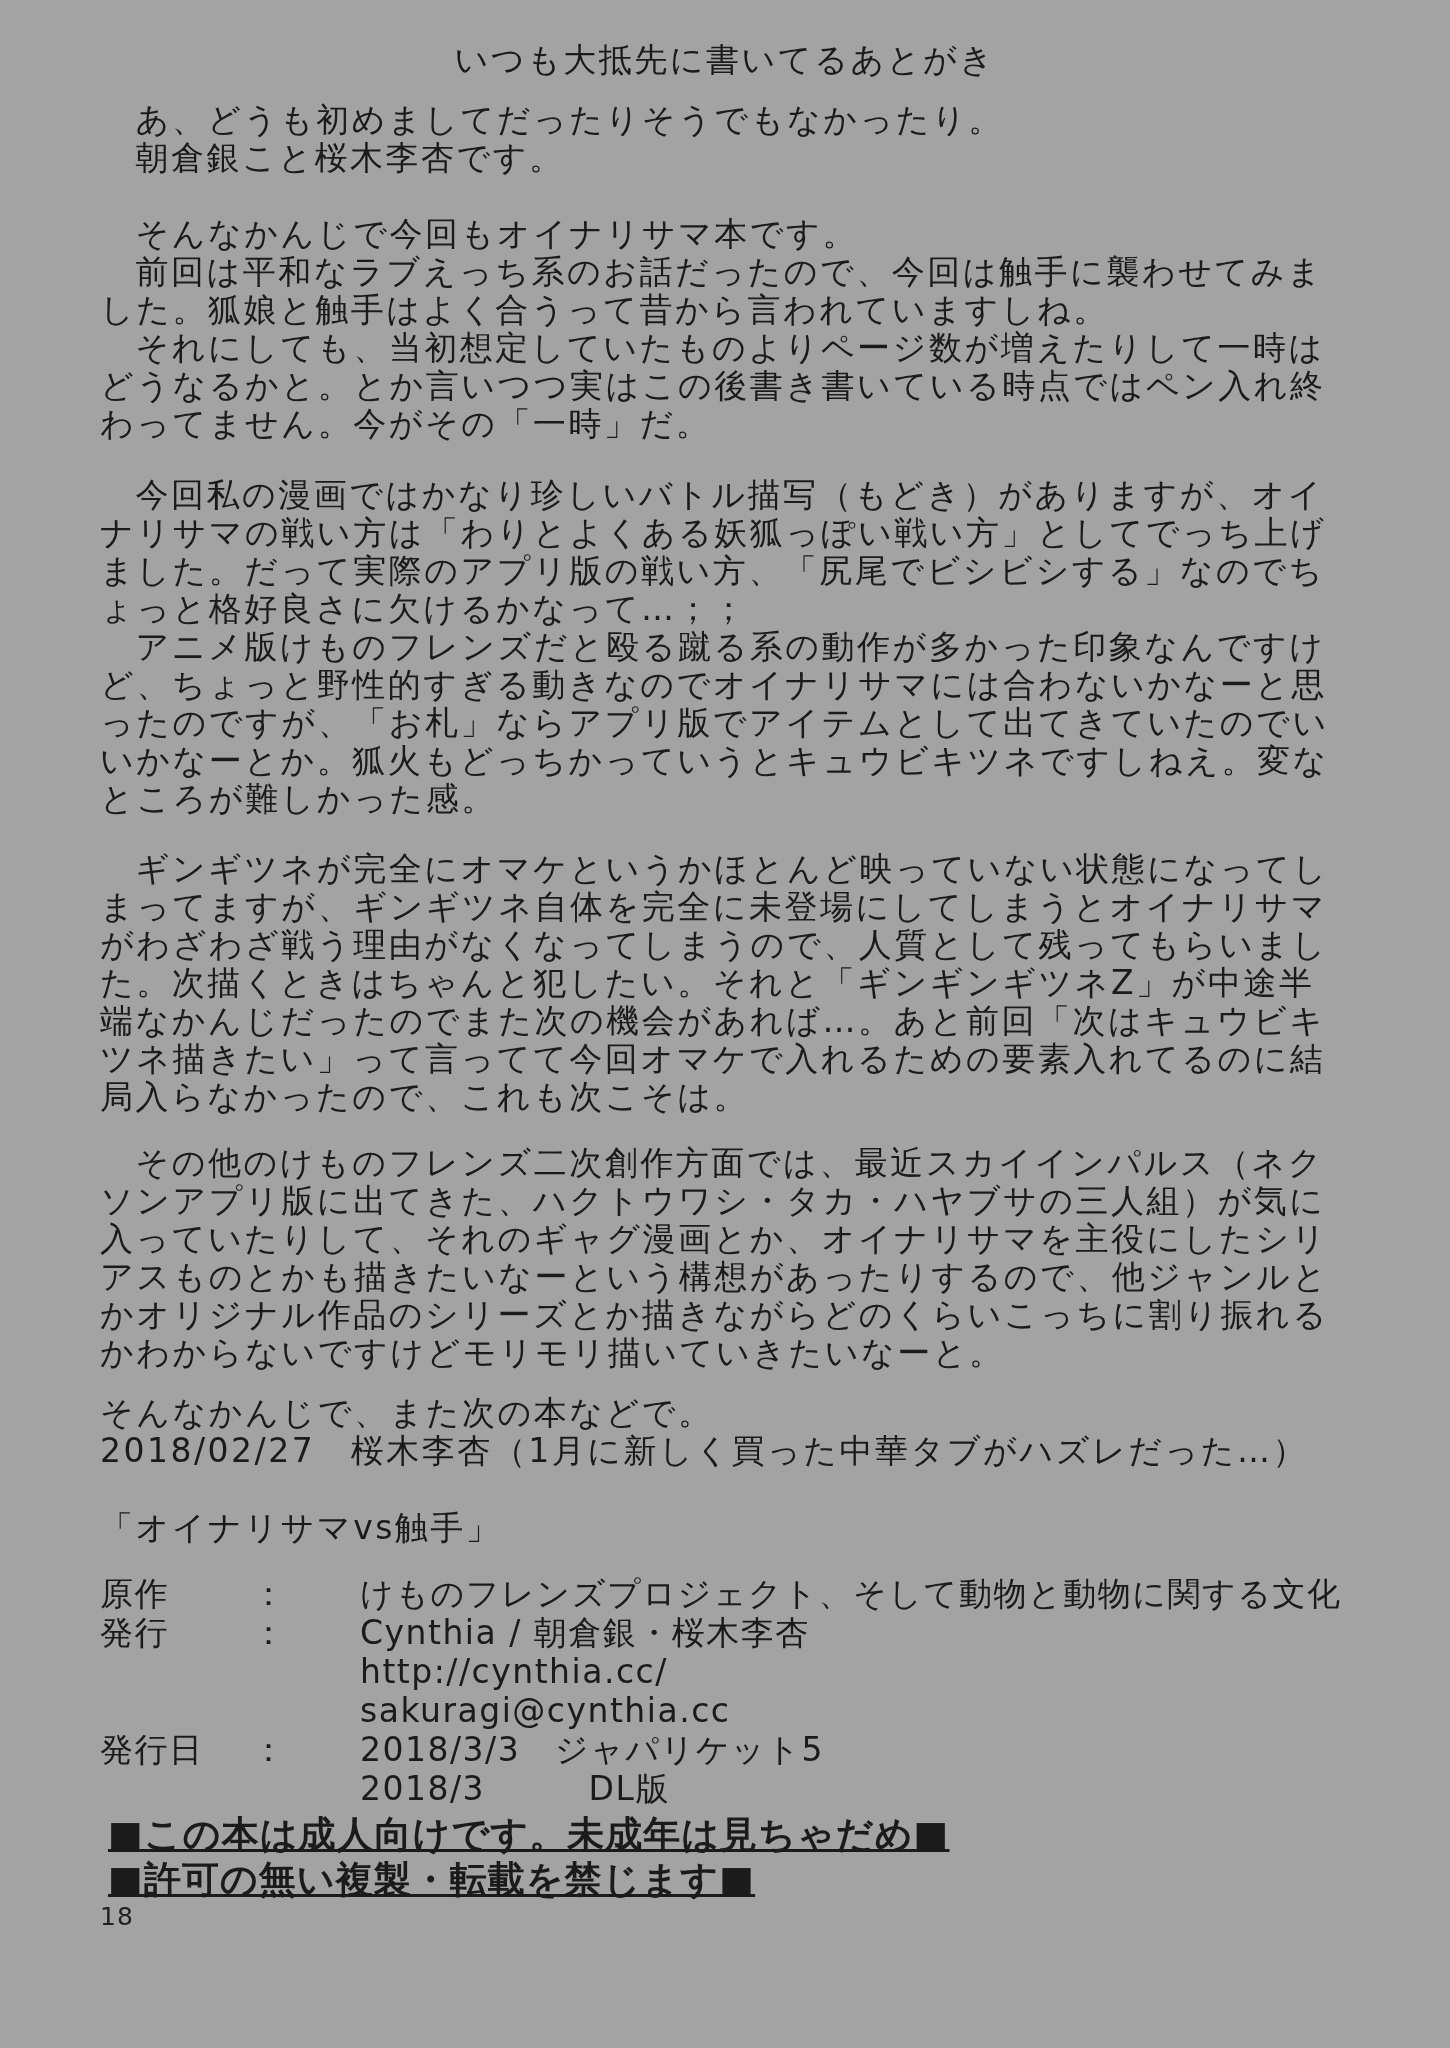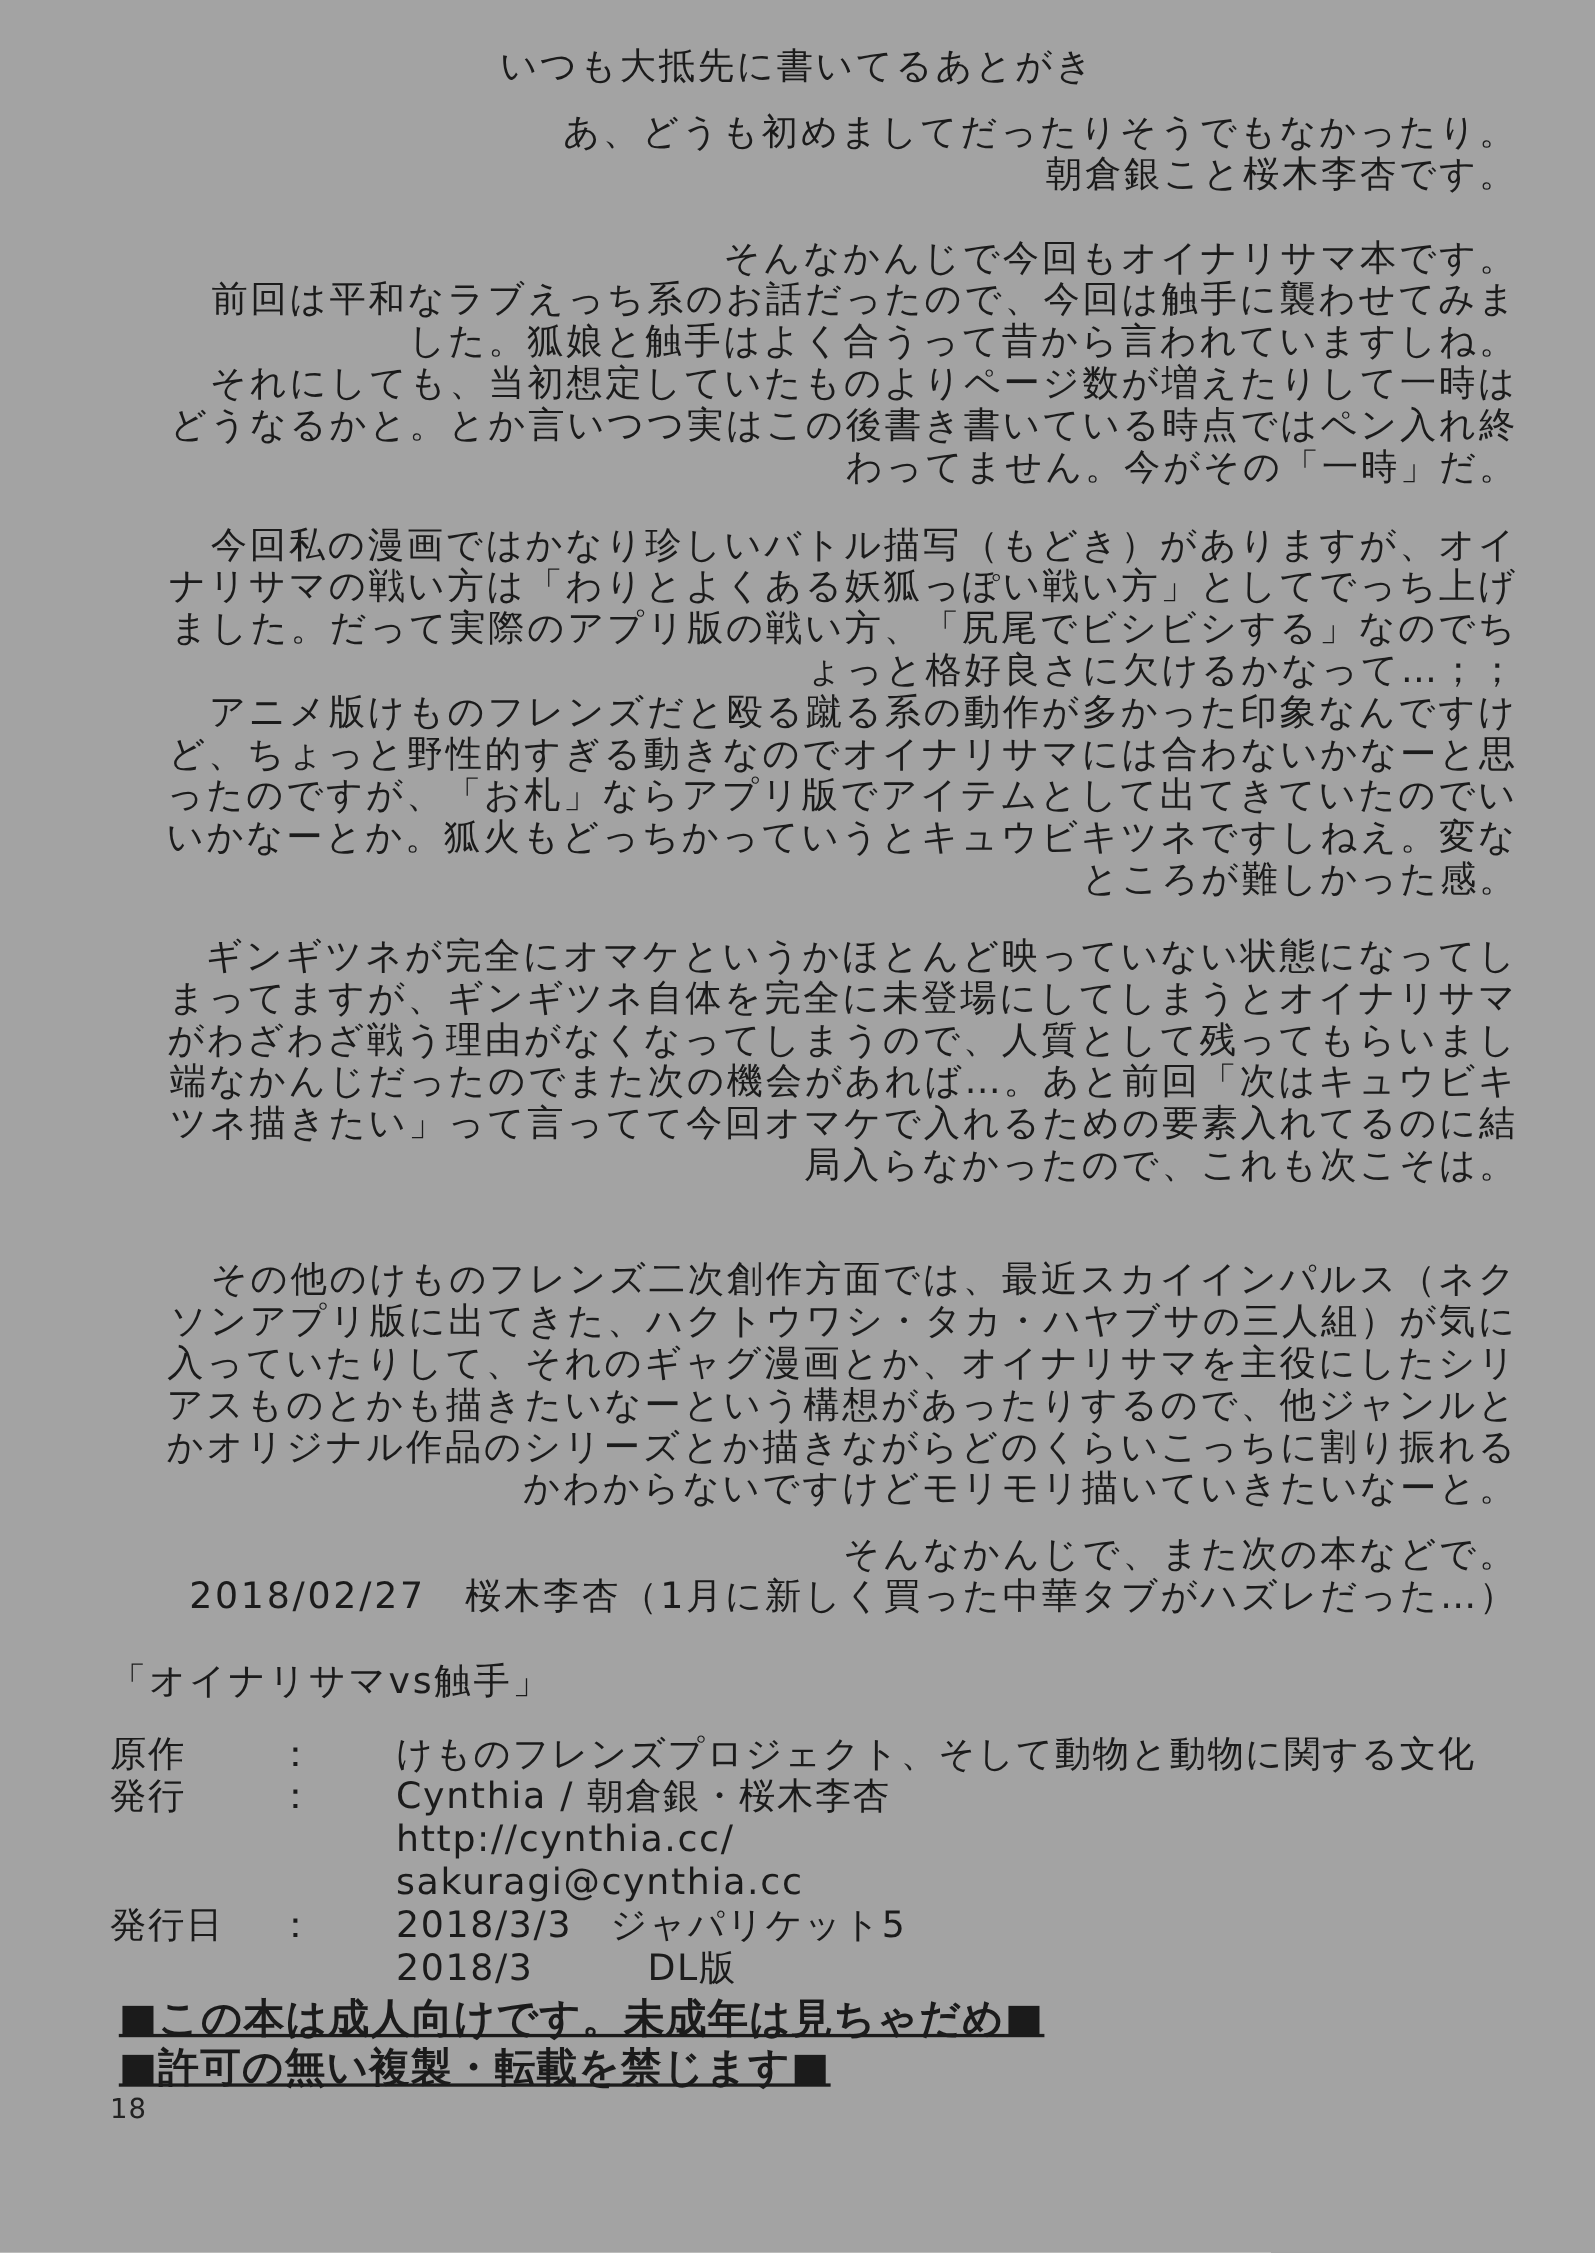--- a/index.html
+++ b/index.html
@@ -25,21 +25,21 @@
     white-space: pre;
   }
   .para {
     position: absolute;
     left: 100px;
     width: 1280px;
     font-size: 33px;
     line-height: 38px;
     letter-spacing: 2.5px;
   }
-  .line { white-space: pre; text-align: right; }
+  .line { white-space: pre; }
   .p1 { top: 101px; }
   .p2 { top: 215px; }
   .p3 { top: 476px; }
   .p4 { top: 850px; }
   .p5 { top: 1144px; }
   .closing { top: 1394px; }
   .book-title {
     position: absolute;
     left: 100px;
     top: 1506px;
@@ -111,20 +111,21 @@
     <div class="line">ど、ちょっと野性的すぎる動きなのでオイナリサマには合わないかなーと思</div>
     <div class="line">ったのですが、「お札」ならアプリ版でアイテムとして出てきていたのでい</div>
     <div class="line">いかなーとか。狐火もどっちかっていうとキュウビキツネですしねえ。変な</div>
     <div class="line">ところが難しかった感。</div>
   </div>
 
   <div class="para p4">
     <div class="line">　ギンギツネが完全にオマケというかほとんど映っていない状態になってし</div>
     <div class="line">まってますが、ギンギツネ自体を完全に未登場にしてしまうとオイナリサマ</div>
     <div class="line">がわざわざ戦う理由がなくなってしまうので、人質として残ってもらいまし</div>
+    <div class="line">た。次描くときはちゃんと犯したい。それと「ギンギンギツネZ」が中途半</div>
     <div class="line">端なかんじだったのでまた次の機会があれば…。あと前回「次はキュウビキ</div>
     <div class="line">ツネ描きたい」って言ってて今回オマケで入れるための要素入れてるのに結</div>
     <div class="line">局入らなかったので、これも次こそは。</div>
   </div>
 
   <div class="para p5">
     <div class="line">　その他のけものフレンズ二次創作方面では、最近スカイインパルス（ネク</div>
     <div class="line">ソンアプリ版に出てきた、ハクトウワシ・タカ・ハヤブサの三人組）が気に</div>
     <div class="line">入っていたりして、それのギャグ漫画とか、オイナリサマを主役にしたシリ</div>
     <div class="line">アスものとかも描きたいなーという構想があったりするので、他ジャンルと</div>

